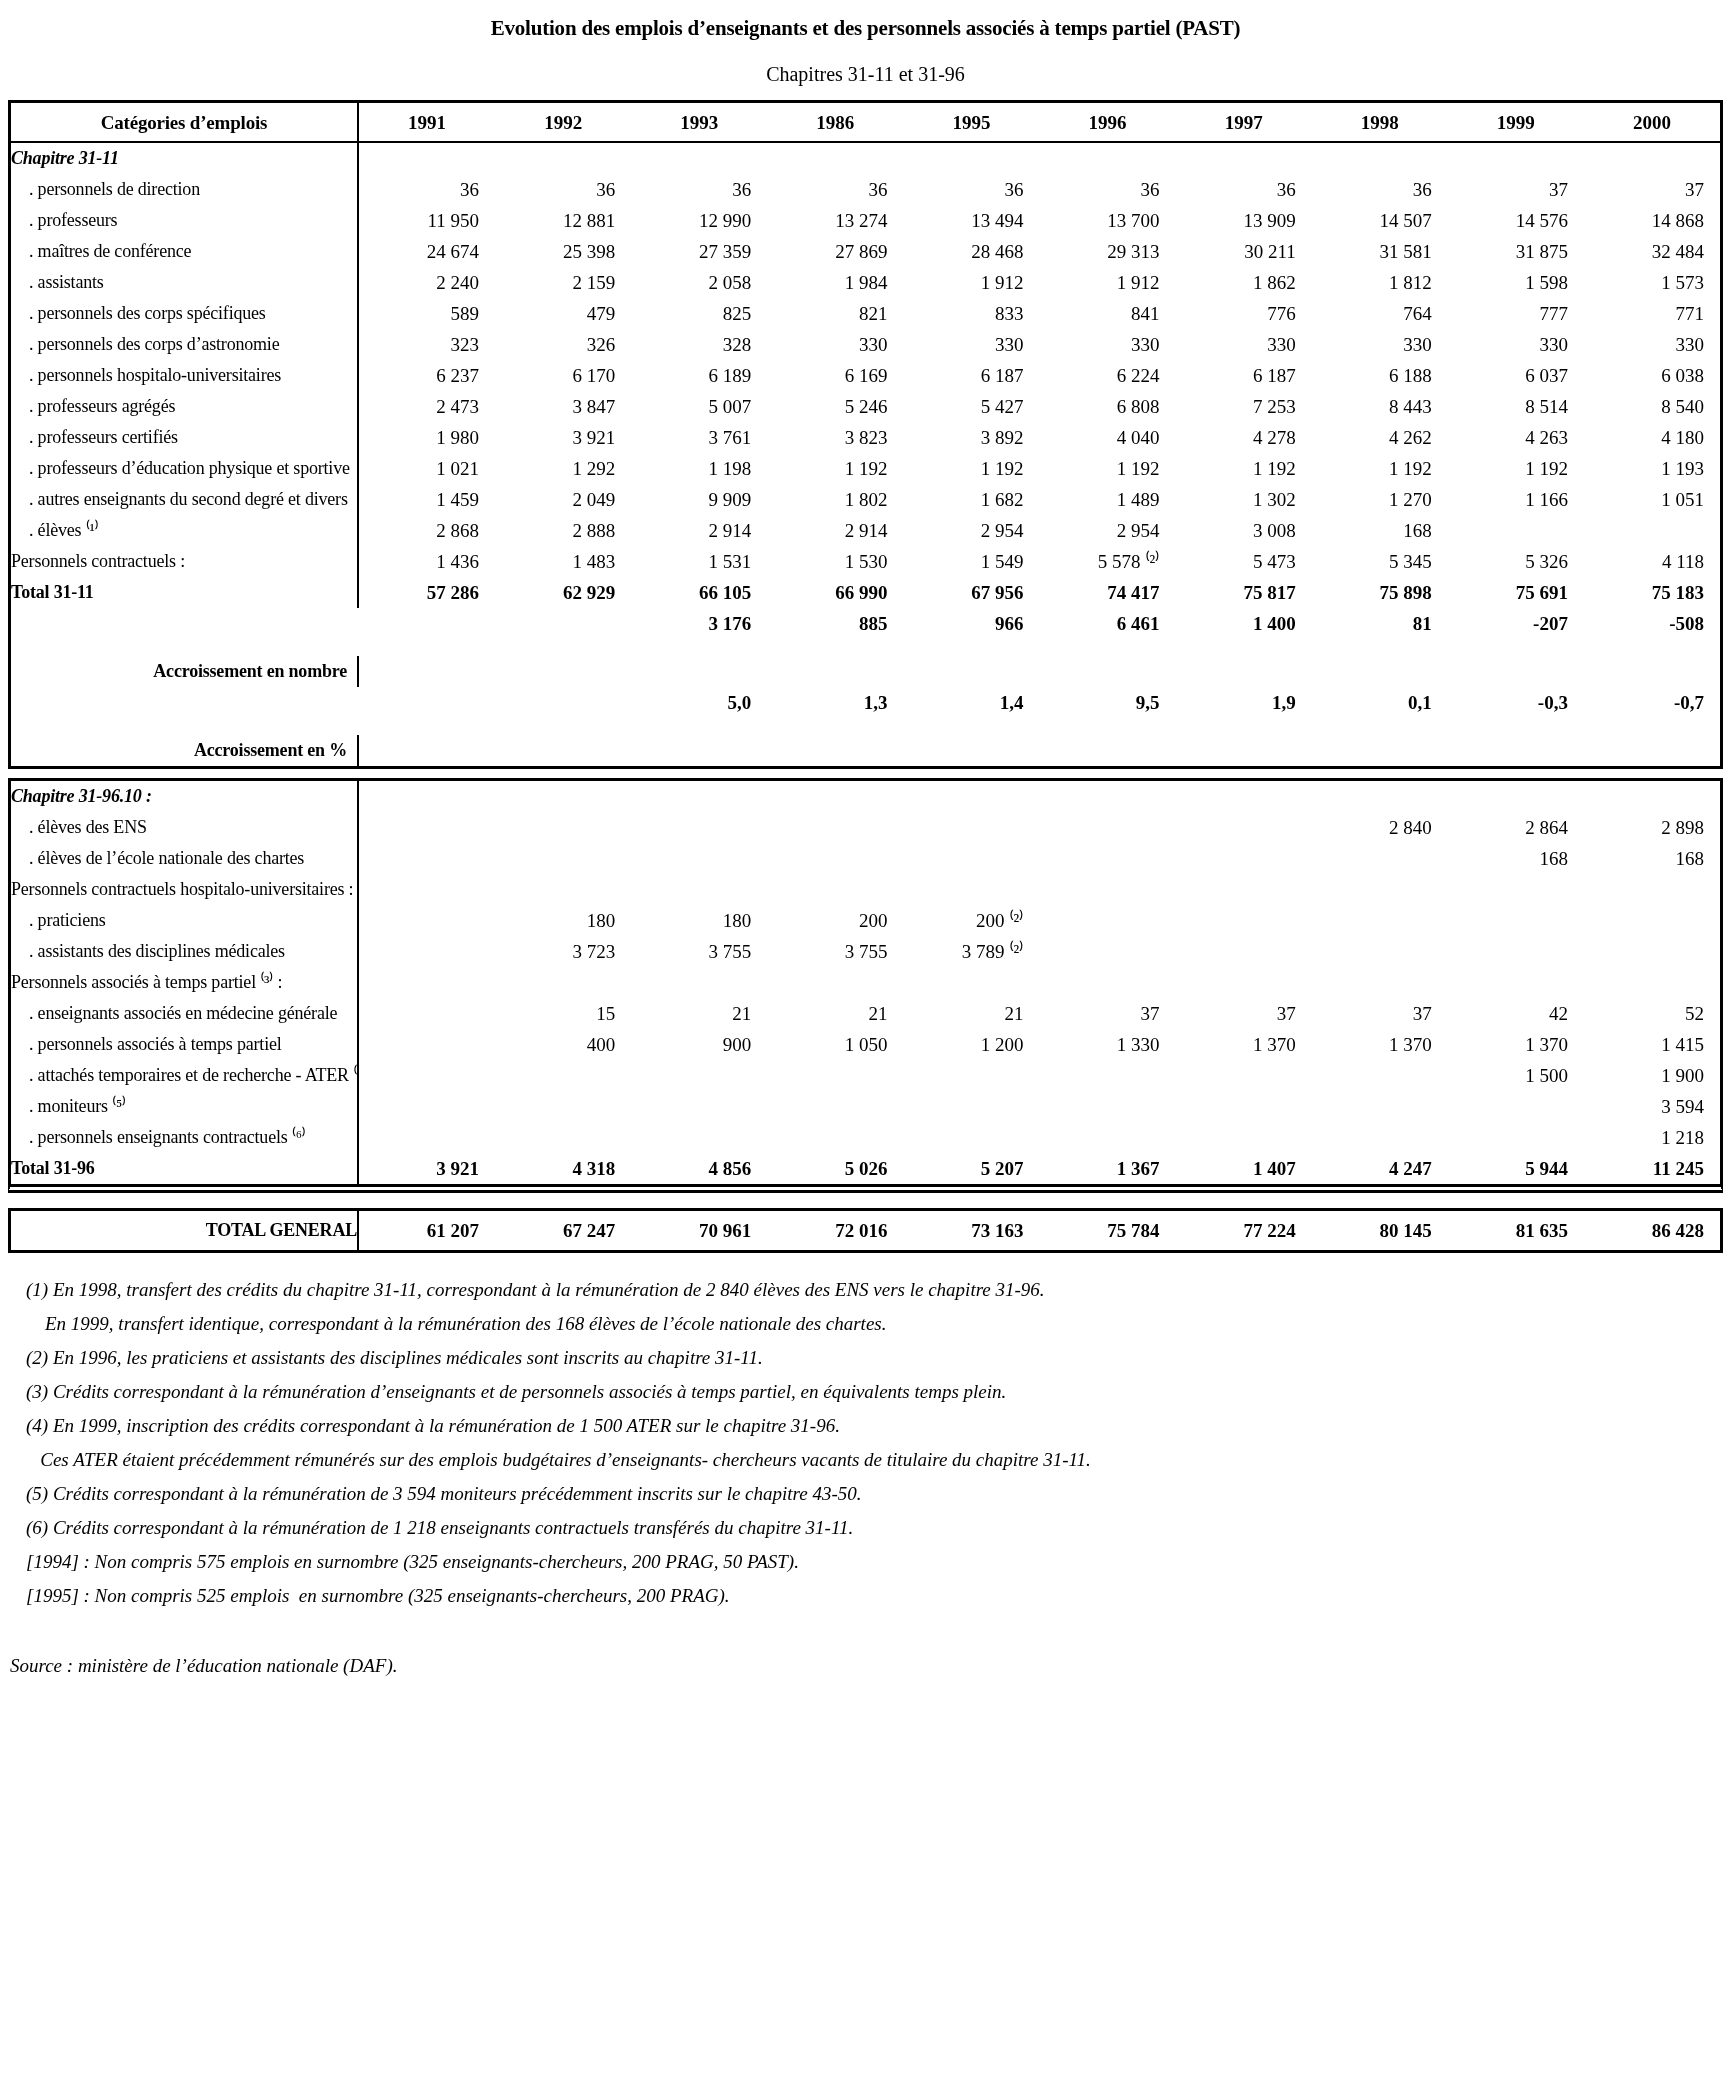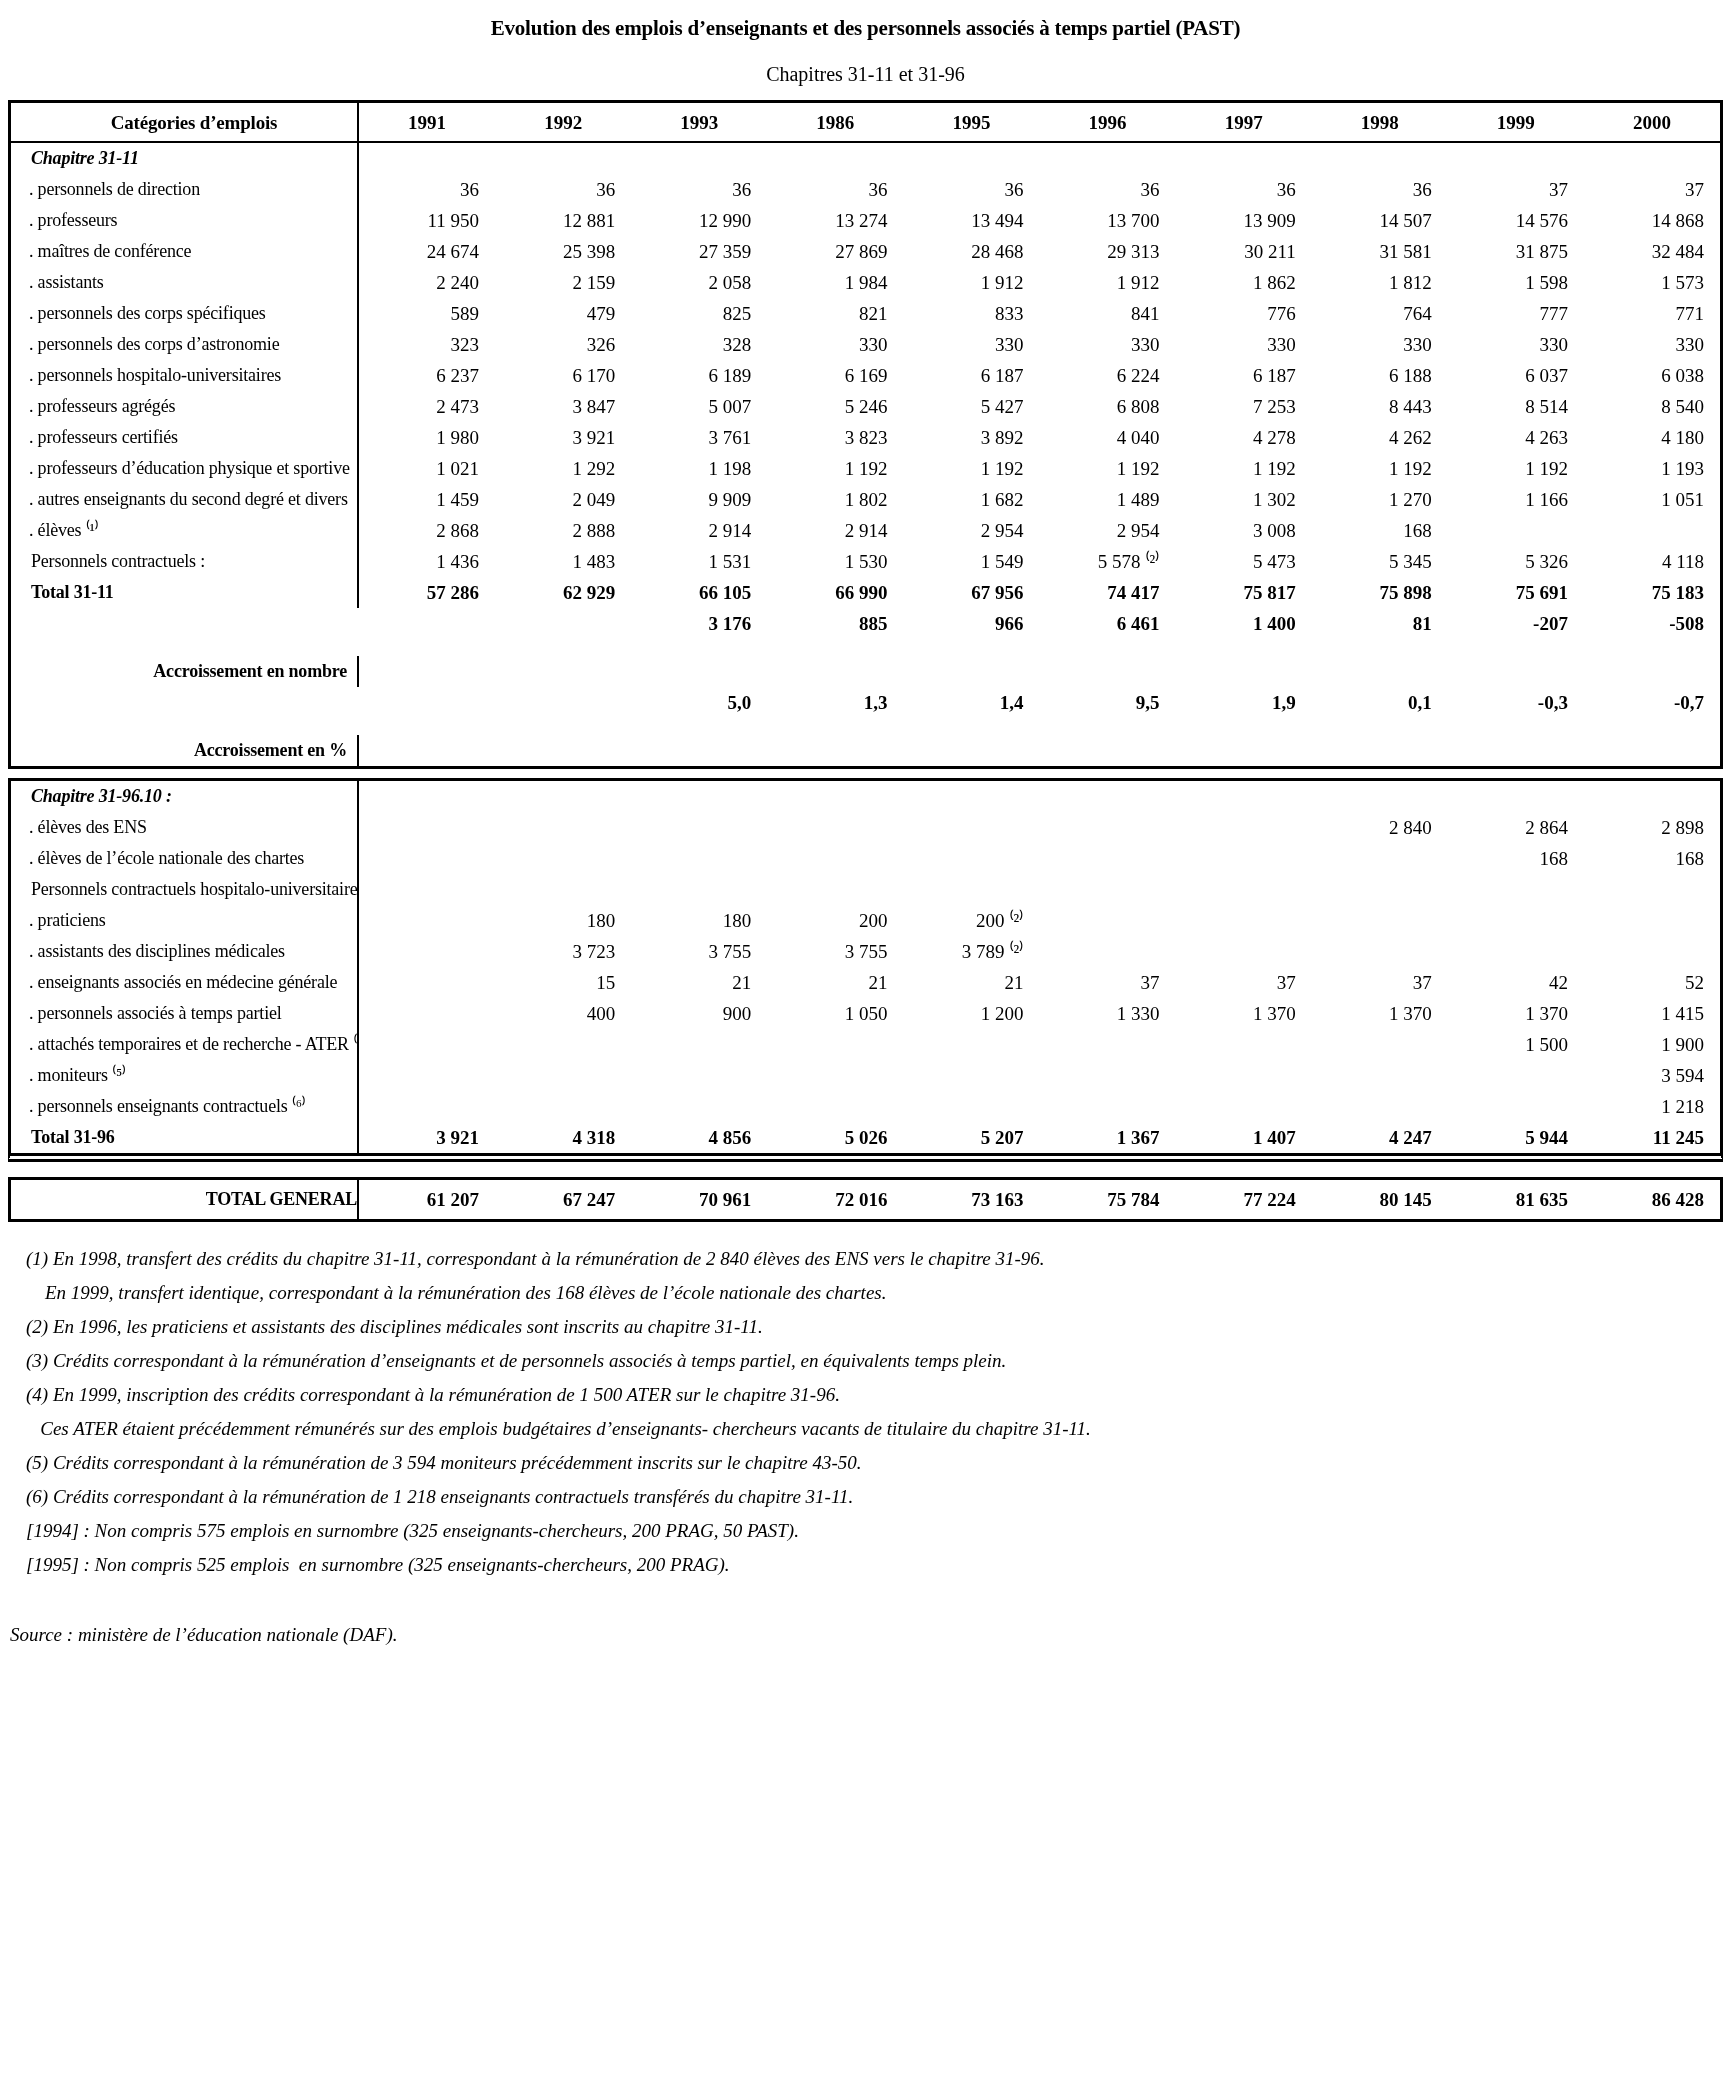--- a/index.html
+++ b/index.html
@@ -29,21 +29,21 @@
   
   .tblock { border: 3px solid #000; background: #fff; }
   .tblock + .tblock { margin-top: 9px; }
   .tblock[data-name="table-section-chapitre-31-96"] { border-bottom: 9px double #000; }
   .tblock[data-name="table-section-total-general"] { margin-top: 15px; }
 
   .trow { display: grid; grid-template-columns: 348px repeat(10, 1fr); }
 
   .cell { font-size: 19px; line-height: 21px; padding: 5px 0; }
   .cell.label {
-    padding-left: 20px;
+    padding-left: 0;
     border-right: 2px solid #000;
     white-space: nowrap;
     overflow: hidden;
     letter-spacing: -0.2px;
     font-size: 18px;
   }
   .cell.val { text-align: right; padding-right: 16px; }
 
   .header-row { border-bottom: 2px solid #000; }
   .header-row .cell { font-weight: 700; padding-top: 9px; padding-bottom: 8px; }
@@ -390,20 +390,33 @@
           <div class="cell val" data-name="cell-value">3 723</div>
           <div class="cell val" data-name="cell-value">3 755</div>
           <div class="cell val" data-name="cell-value">3 755</div>
           <div class="cell val" data-name="cell-value">3 789 ⁽²⁾</div>
           <div class="cell val" data-name="cell-value"></div>
           <div class="cell val" data-name="cell-value"></div>
           <div class="cell val" data-name="cell-value"></div>
           <div class="cell val" data-name="cell-value"></div>
           <div class="cell val" data-name="cell-value"></div>
         </div>
+        <div class="trow r-group" data-name="table-row">
+          <div class="cell label" data-name="row-label">Personnels associés à temps partiel ⁽³⁾ :</div>
+          <div class="cell val" data-name="cell-value"></div>
+          <div class="cell val" data-name="cell-value"></div>
+          <div class="cell val" data-name="cell-value"></div>
+          <div class="cell val" data-name="cell-value"></div>
+          <div class="cell val" data-name="cell-value"></div>
+          <div class="cell val" data-name="cell-value"></div>
+          <div class="cell val" data-name="cell-value"></div>
+          <div class="cell val" data-name="cell-value"></div>
+          <div class="cell val" data-name="cell-value"></div>
+          <div class="cell val" data-name="cell-value"></div>
+        </div>
         <div class="trow r-item" data-name="table-row">
           <div class="cell label" data-name="row-label">. enseignants associés en médecine générale</div>
           <div class="cell val" data-name="cell-value"></div>
           <div class="cell val" data-name="cell-value">15</div>
           <div class="cell val" data-name="cell-value">21</div>
           <div class="cell val" data-name="cell-value">21</div>
           <div class="cell val" data-name="cell-value">21</div>
           <div class="cell val" data-name="cell-value">37</div>
           <div class="cell val" data-name="cell-value">37</div>
           <div class="cell val" data-name="cell-value">37</div>

